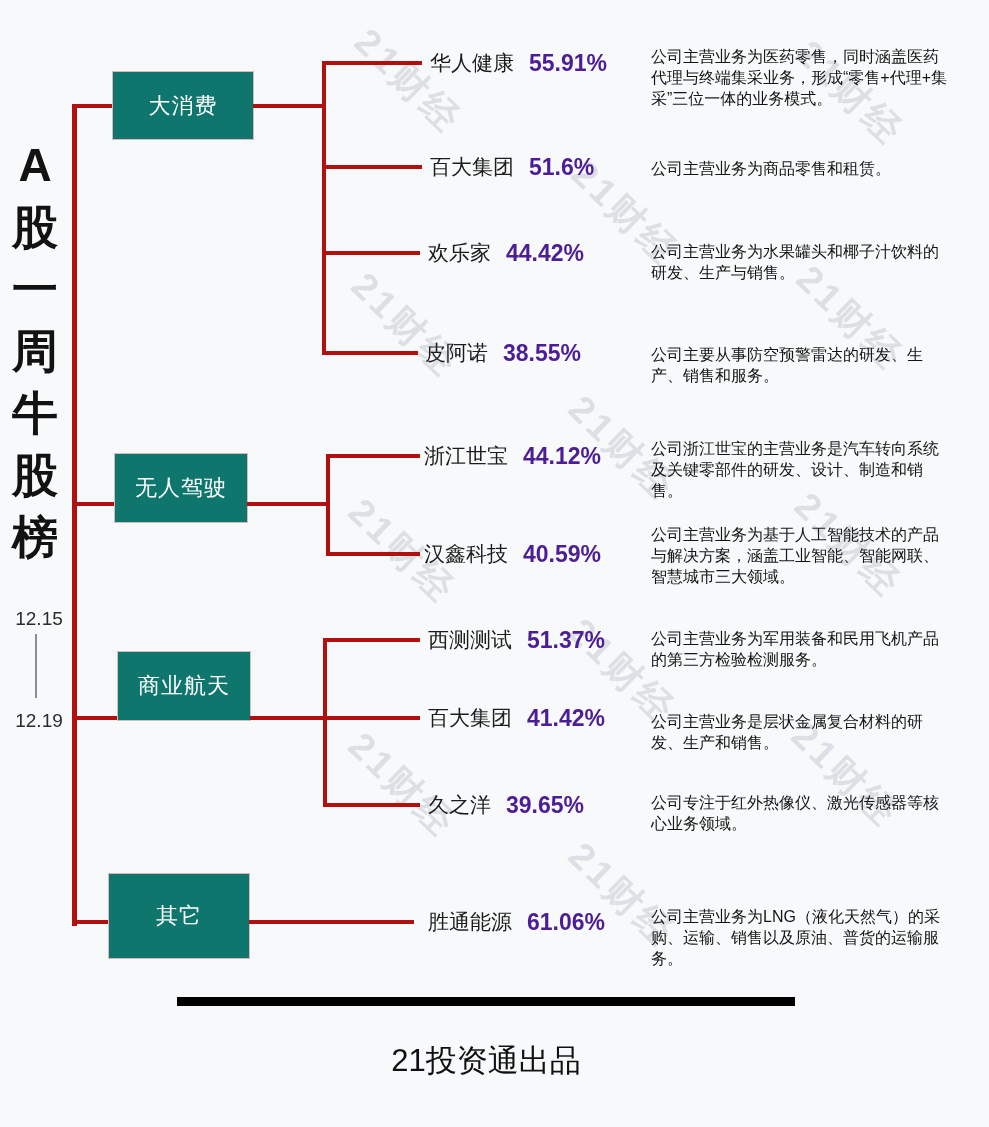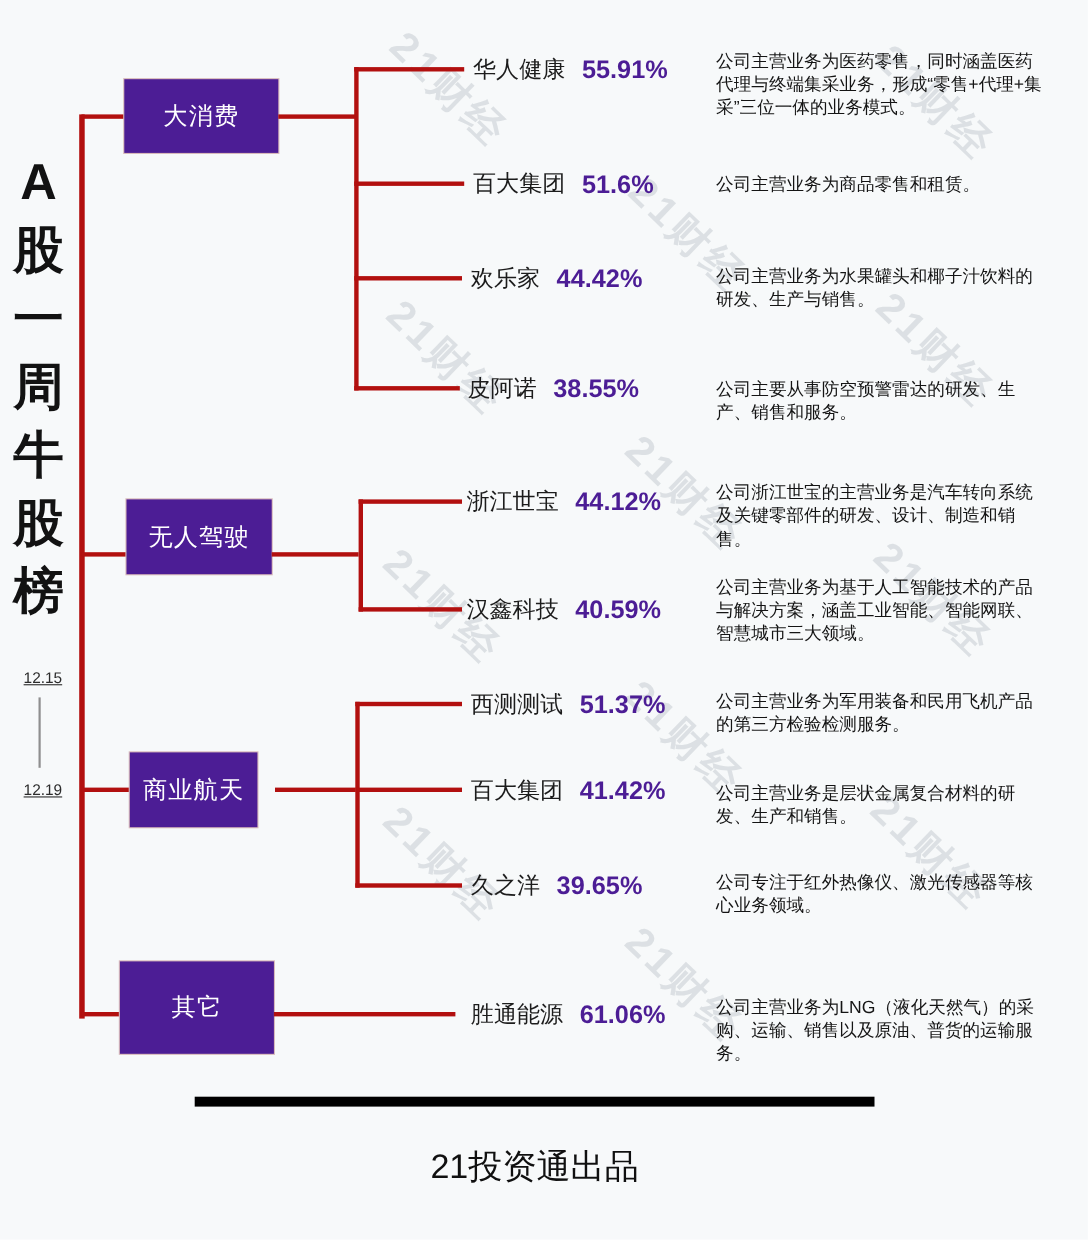--- a/index.html
+++ b/index.html
@@ -8,28 +8,28 @@
 
   
   .wm{position:absolute;font-size:37px;font-weight:bold;color:#b9c0c6;opacity:.42;
       letter-spacing:4px;white-space:nowrap;transform:rotate(44deg);transform-origin:left top;
       pointer-events:none;}
 
   
   .vtitle{position:absolute;left:8px;top:134px;width:54px;font-size:46px;font-weight:bold;
           color:#121212;line-height:62px;word-break:break-all;text-align:center;}
 
-  .date{position:absolute;left:8px;width:62px;text-align:center;font-size:14px;color:#2c2c2c;text-decoration:underline;}
+  .date{position:absolute;left:8px;width:62px;text-align:center;font-size:19px;color:#2c2c2c;}
   .date-line{position:absolute;left:35px;top:634px;width:2px;height:64px;background:#8f8f8f;}
 
   
   .hline,.vline{position:absolute;background:#b2100f;}
 
   
-  .box{position:absolute;background:#4c1d95;color:#ffffff;display:flex;align-items:center;
+  .box{position:absolute;background:#0f766e;color:#ffffff;display:flex;align-items:center;
        justify-content:center;font-size:22px;letter-spacing:1px;box-shadow:0 0 0 1px #d8babb;}
 
   
   .row{position:absolute;height:32px;display:flex;align-items:center;white-space:nowrap;}
   .name{font-size:21px;font-weight:500;color:#1c1c1c;}
   .pct{font-size:23px;font-weight:bold;color:#4c1d95;margin-left:15px;}
 
   
   .desc{position:absolute;left:651px;width:296px;font-size:16px;line-height:21px;color:#141414;}
 
@@ -111,21 +111,21 @@
   </div>
   <div class="row" style="left:424px;top:538px">
     <span class="name">汉鑫科技</span>
     <span class="pct">40.59%</span>
   </div>
 
   <div class="desc" style="top:438px">公司浙江世宝的主营业务是汽车转向系统及关键零部件的研发、设计、制造和销售。</div>
   <div class="desc" style="top:524px">公司主营业务为基于人工智能技术的产品与解决方案，涵盖工业智能、智能网联、智慧城市三大领域。</div>
 
   <div class="hline" style="left:74px;top:716px;width:44px;height:4px"></div>
-  <div class="box" style="left:118px;top:684px;width:116px;height:68px">
+  <div class="box" style="left:118px;top:652px;width:132px;height:68px">
     <span>商业航天</span>
   </div>
   <div class="hline" style="left:250px;top:716px;width:73px;height:4px"></div>
   <div class="vline" style="left:323px;top:638px;width:4px;height:169px"></div>
   <div class="hline" style="left:323px;top:638px;width:97px;height:4px"></div>
   <div class="hline" style="left:323px;top:716px;width:97px;height:4px"></div>
   <div class="hline" style="left:323px;top:803px;width:97px;height:4px"></div>
 
   <div class="row" style="left:428px;top:624px">
     <span class="name">西测测试</span>

